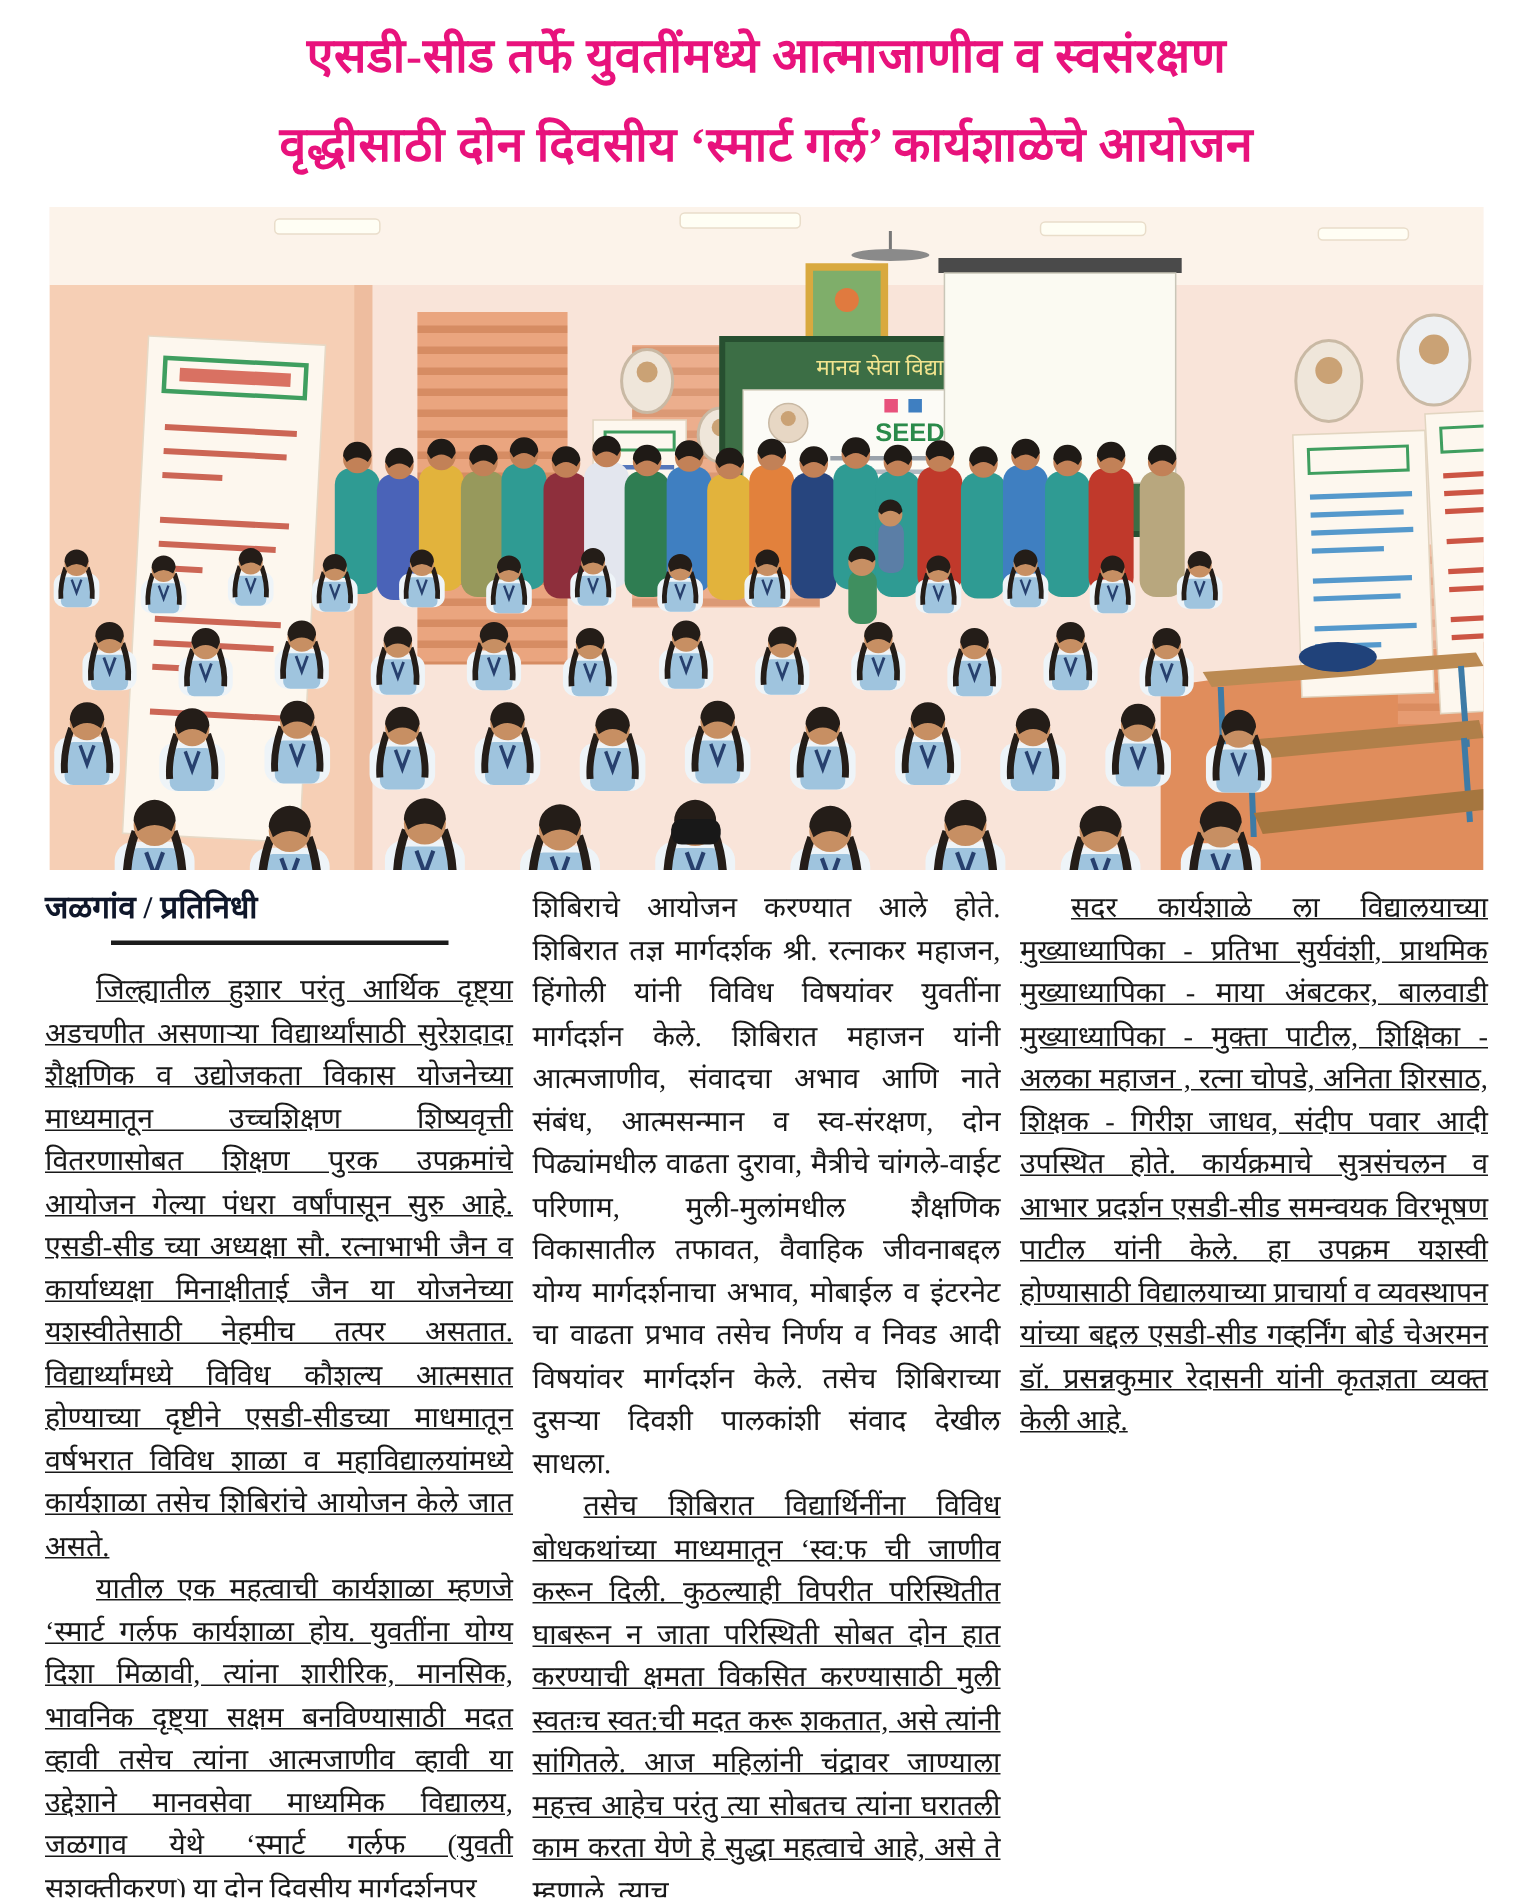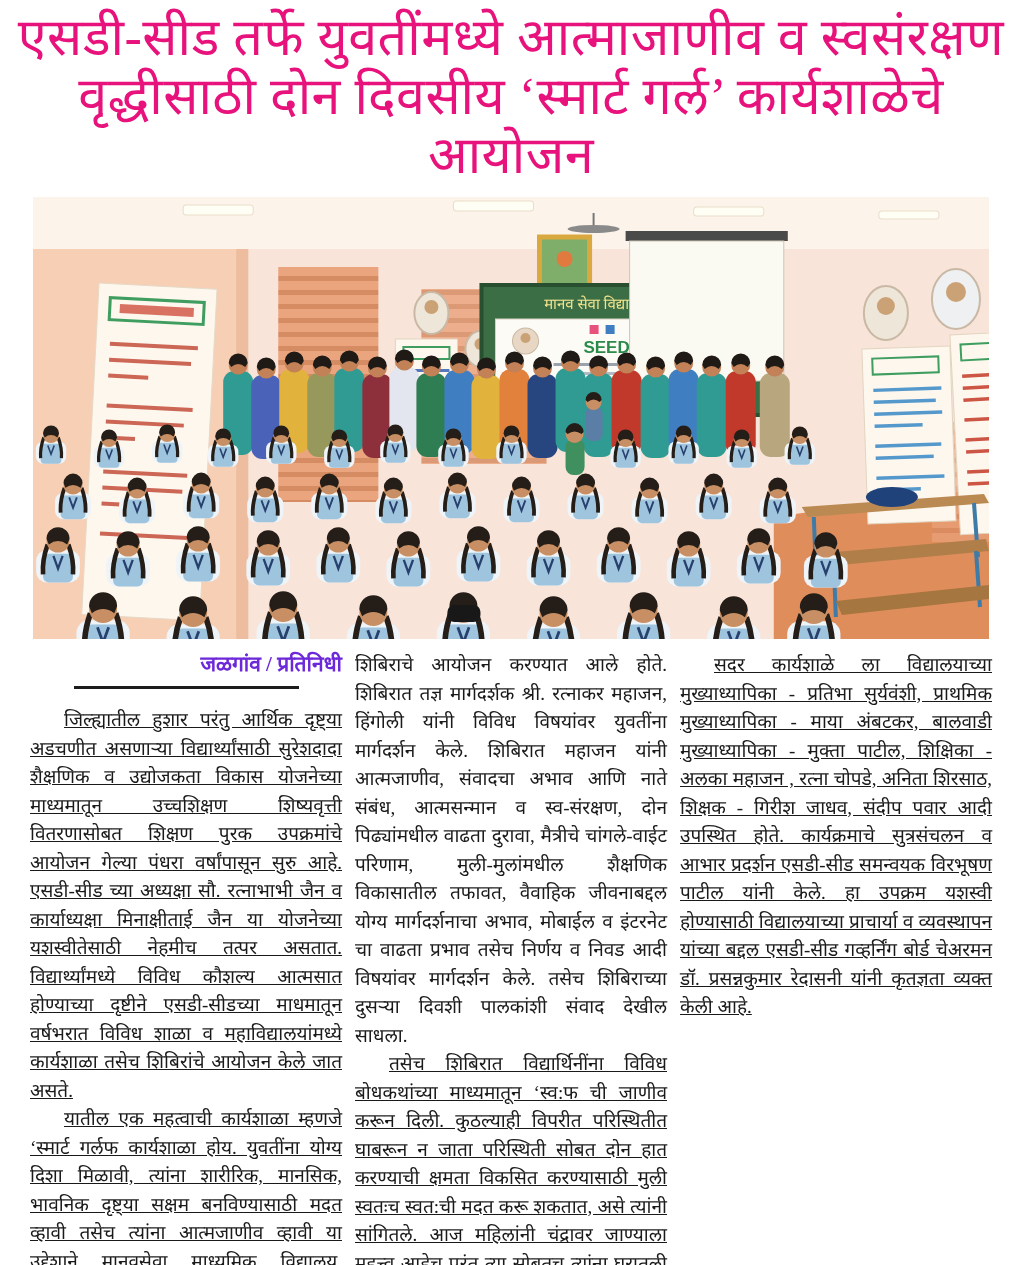--- a/index.html
+++ b/index.html
@@ -1,28 +1,28 @@
 <!DOCTYPE html>
 <html lang="mr"><head>
 <meta charset="utf-8">
 <style>
   html,body{margin:0;padding:0;background:#ffffff;}
   .page{position:relative;width:1022px;height:1265px;background:#fff;overflow:hidden;
         font-family:"Liberation Serif",serif;}
   
-  .headline{padding-top:8px;text-align:center;font-weight:normal;
-            font-size:52px;line-height:59px;color:#e8127c;letter-spacing:0.5px;}
+  .headline{padding-top:8px;text-align:center;font-weight:bold;
+            font-size:32px;line-height:59px;color:#e8127c;letter-spacing:0.5px;}
   
   .photo-wrap{margin:12px 33px 0 33px;width:956px;height:442px;}
   .photo-wrap svg{display:block;width:956px;height:442px;}
   
   .body{display:flex;gap:13px;padding:12px 30px 0 30px;}
   .col{flex:1;min-width:0;font-size:19px;line-height:28.5px;text-align:justify;
        color:#191919;}
-  .byline{text-align:right;font-weight:bold;font-size:21px;line-height:26px;color:#6d28d9;}
+  .byline{text-align:left;font-weight:bold;font-size:21px;line-height:26px;color:#0f172a;}
   .byline-rule{width:225px;height:3px;background:#1c1c1c;margin:9px auto 17px auto;}
   .col p{margin:0;}
   .col p.indent{text-indent:34px;text-decoration:underline;}
 </style>
 </head>
 <body>
 
 <div class="page">
 
   <div class="headline">

